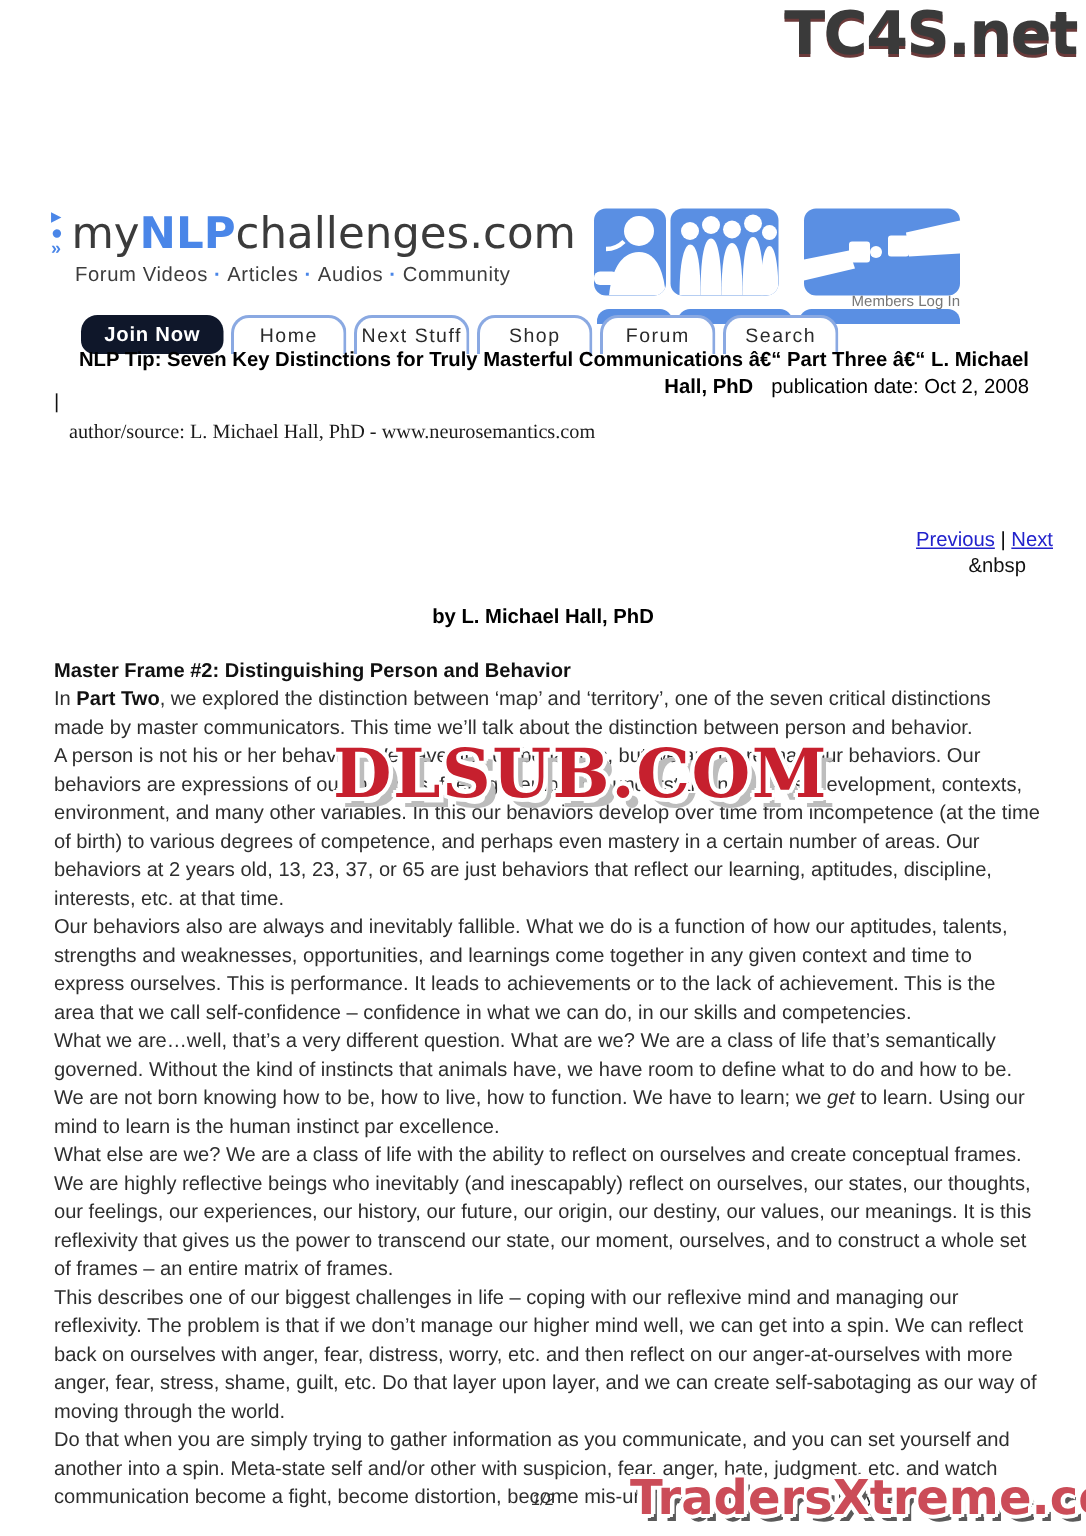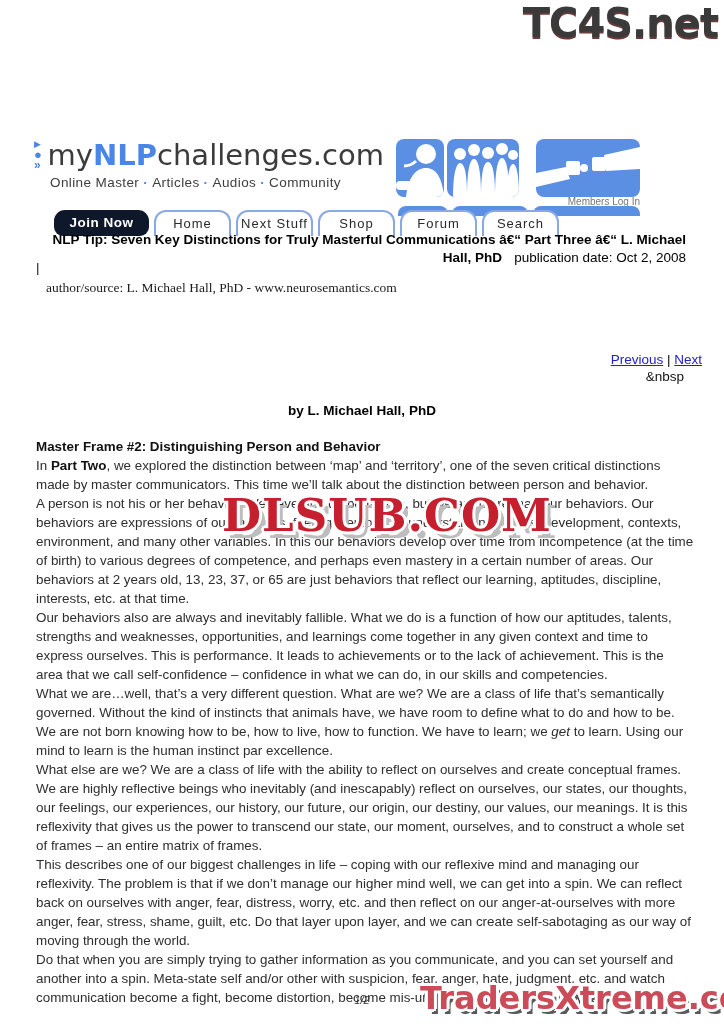--- a/index.html
+++ b/index.html
@@ -92,21 +92,21 @@
 
   <div id="logo">
     <div class="logo-row">
       <div class="logo-glyphs">
         <span class="g-play">▶</span>
         <span class="g-dot">●</span>
         <span class="g-arr">»</span>
       </div>
       <div class="brand"><span>my</span><span class="nlp">NLP</span><span>challenges.com</span></div>
     </div>
-    <div class="tagline"><span>Online Master</span><span class="sep">·</span><span>Articles</span><span class="sep">·</span><span>Audios</span><span class="sep">·</span><span>Community</span></div>
+    <div class="tagline"><span>Forum Videos</span><span class="sep">·</span><span>Articles</span><span class="sep">·</span><span>Audios</span><span class="sep">·</span><span>Community</span></div>
   </div>
 
   <div class="tile" id="tile1">
     <svg width="48" height="58" viewBox="0 0 48 58">
       <circle cx="30" cy="15" r="10" fill="#fff"></circle>
       <path d="M10 58 C12 38 20 29 30 29 C40 29 46 38 48 58 Z" fill="#fff"></path>
       <rect x="0" y="42" width="16" height="9" rx="4" fill="#fff"></rect>
       <path d="M20 22 C16 26 12 27 8 27" stroke="#fff" stroke-width="3" fill="none"></path>
     </svg>
   </div>

